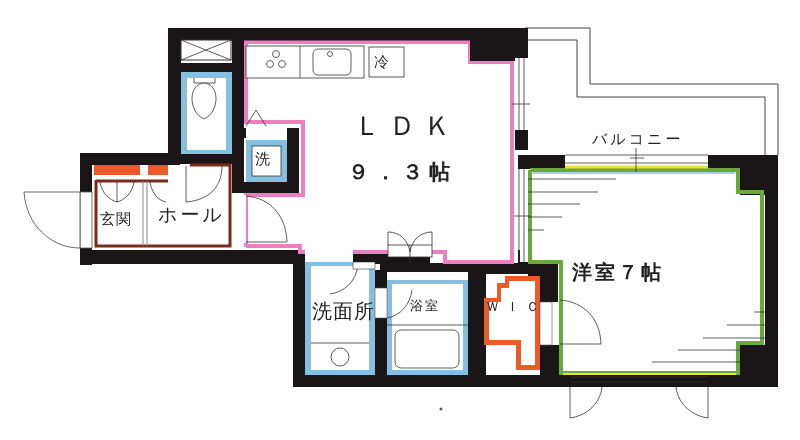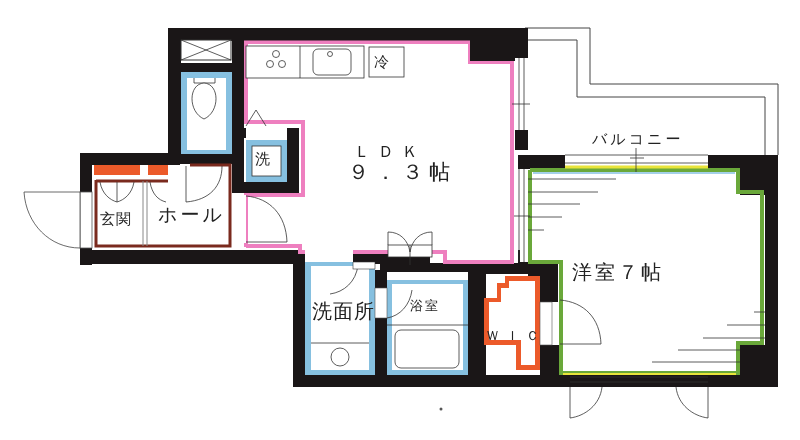--- a/index.html
+++ b/index.html
@@ -1,27 +1,27 @@
 <!DOCTYPE html>
 <html><head>
 <meta charset="utf-8">
 <style>
   html,body{margin:0;padding:0;background:#fff;}
   body{width:800px;height:440px;position:relative;overflow:hidden;font-family:"DejaVu Sans",sans-serif;}
   .plan{position:absolute;left:0;top:0;width:800px;height:440px;}
   .lbl{position:absolute;font-family:"DejaVu Sans",sans-serif;color:#222;white-space:nowrap;line-height:1;}
-  .lbl-ldk{left:354px;top:144px;font-size:16px;letter-spacing:8px;}
-  .lbl-ldk2{left:348px;top:162px;font-size:21px;letter-spacing:6px;}
+  .lbl-ldk{left:354px;top:112px;font-size:27px;letter-spacing:8px;}
+  .lbl-ldk2{left:348px;top:162px;font-size:21px;letter-spacing:6px;font-weight:bold;}
   .lbl-bal{left:592px;top:132px;font-size:15px;letter-spacing:3px;}
-  .lbl-yoshitsu{left:572px;top:262px;font-size:20px;letter-spacing:3px;}
+  .lbl-yoshitsu{left:572px;top:262px;font-size:20px;letter-spacing:3px;font-weight:bold;}
   .lbl-genkan{left:100px;top:212px;font-size:15px;letter-spacing:1px;}
   .lbl-hall{left:158px;top:205px;font-size:19px;letter-spacing:3px;}
   .lbl-senmen{left:312px;top:301px;font-size:20px;letter-spacing:1px;}
   .lbl-yokushitsu{left:410px;top:299px;font-size:13px;letter-spacing:2px;}
-  .lbl-wic{left:486px;top:329px;font-size:13px;letter-spacing:7px;}
+  .lbl-wic{left:486px;top:300px;font-size:13px;letter-spacing:7px;}
   .lbl-sen{left:255px;top:152px;font-size:15px;}
   .lbl-rei{left:374px;top:55px;font-size:15px;}
 </style>
 </head>
 <body>
 
 <svg class="plan" viewBox="0 0 800 440" xmlns="http://www.w3.org/2000/svg">
 
   <g fill="none" stroke="#444" stroke-width="1">
     <polyline points="525,28 590,28 590,84 778,84 778,155"></polyline>

